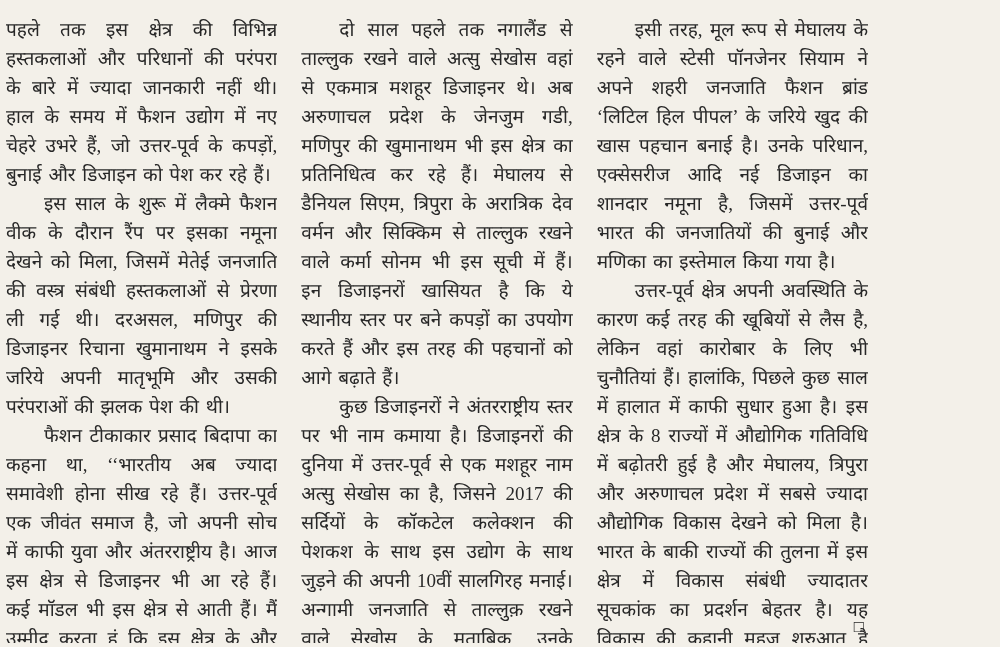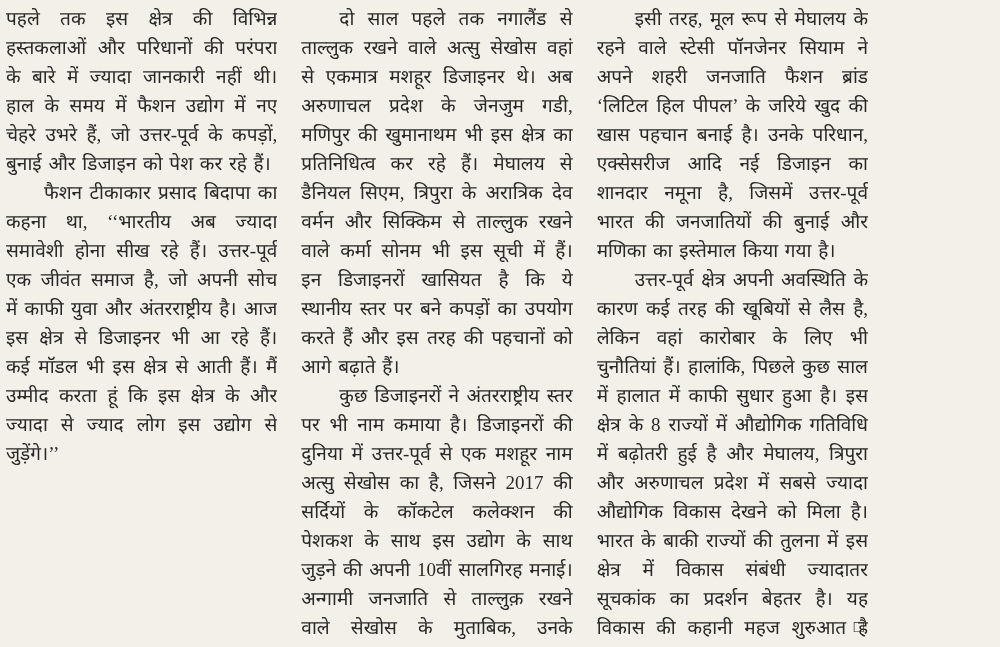--- a/index.html
+++ b/index.html
@@ -10,21 +10,21 @@
     width: 1000px;
     height: 647px;
     background: #f3f0e9;
     overflow: hidden;
     font-family: "Liberation Serif", "DejaVu Serif", serif;
   }
   .page {
     box-sizing: border-box;
     width: 876px;
     height: 647px;
-    padding: 4px 8px 4px 6px;
+    padding: 15px 8px 4px 6px;
     display: flex;
     gap: 24px;
     color: #272727;
   }
   .col {
     flex: 1 1 0;
     position: relative;
     overflow: hidden;
   }
   .para {
@@ -48,20 +48,21 @@
     color: #272727;
   }
 </style>
 </head>
 <body>
 
 <div class="page">
 
   <div class="col">
     <p class="para no-indent">पहले तक इस क्षेत्र की विभिन्न हस्तकलाओं और परिधानों की परंपरा के बारे में ज्यादा जानकारी नहीं थी। हाल के समय में फैशन उद्योग में नए चेहरे उभरे हैं, जो उत्तर-पूर्व के कपड़ों, बुनाई और डिजाइन को पेश कर रहे हैं।</p>
+    <p class="para">इस साल के शुरू में लैक्मे फैशन वीक के दौरान रैंप पर इसका नमूना देखने को मिला, जिसमें मेतेई जनजाति की वस्त्र संबंधी हस्तकलाओं से प्रेरणा ली गई थी। दरअसल, मणिपुर की डिजाइनर रिचाना खुमानाथम ने इसके जरिये अपनी मातृभूमि और उसकी परंपराओं की झलक पेश की थी।</p>
     <p class="para">फैशन टीकाकार प्रसाद बिदापा का कहना था, ‘‘भारतीय अब ज्यादा समावेशी होना सीख रहे हैं। उत्तर-पूर्व एक जीवंत समाज है, जो अपनी सोच में काफी युवा और अंतरराष्ट्रीय है। आज इस क्षेत्र से डिजाइनर भी आ रहे हैं। कई मॉडल भी इस क्षेत्र से आती हैं। मैं उम्मीद करता हूं कि इस क्षेत्र के और ज्यादा से ज्याद लोग इस उद्योग से जुड़ेंगे।’’</p>
   </div>
 
   <div class="col">
     <p class="para">दो साल पहले तक नगालैंड से ताल्लुक रखने वाले अत्सु सेखोस वहां से एकमात्र मशहूर डिजाइनर थे। अब अरुणाचल प्रदेश के जेनजुम गडी, मणिपुर की खुमानाथम भी इस क्षेत्र का प्रतिनिधित्व कर रहे हैं। मेघालय से डैनियल सिएम, त्रिपुरा के अरात्रिक देव वर्मन और सिक्किम से ताल्लुक रखने वाले कर्मा सोनम भी इस सूची में हैं। इन डिजाइनरों खासियत है कि ये स्थानीय स्तर पर बने कपड़ों का उपयोग करते हैं और इस तरह की पहचानों को आगे बढ़ाते हैं।</p>
     <p class="para">कुछ डिजाइनरों ने अंतरराष्ट्रीय स्तर पर भी नाम कमाया है। डिजाइनरों की दुनिया में उत्तर-पूर्व से एक मशहूर नाम अत्सु सेखोस का है, जिसने 2017 की सर्दियों के कॉकटेल कलेक्शन की पेशकश के साथ इस उद्योग के साथ जुड़ने की अपनी 10वीं सालगिरह मनाई। अन्गामी जनजाति से ताल्लुक़ रखने वाले सेखोस के मुताबिक, उनके ज्यादातर डिजाइन का संबंध नगालैंड को उनकी जड़ों से है और वे जनजाति डिजाइन, रंगों और कपड़ों को आधुनिक स्वरूप देने का काम करते हैं।</p>
   </div>
 
   <div class="col">
     <p class="para">इसी तरह, मूल रूप से मेघालय के रहने वाले स्टेसी पॉनजेनर सियाम ने अपने शहरी जनजाति फैशन ब्रांड ‘लिटिल हिल पीपल’ के जरिये खुद की खास पहचान बनाई है। उनके परिधान, एक्सेसरीज आदि नई डिजाइन का शानदार नमूना है, जिसमें उत्तर-पूर्व भारत की जनजातियों की बुनाई और मणिका का इस्तेमाल किया गया है।</p>

